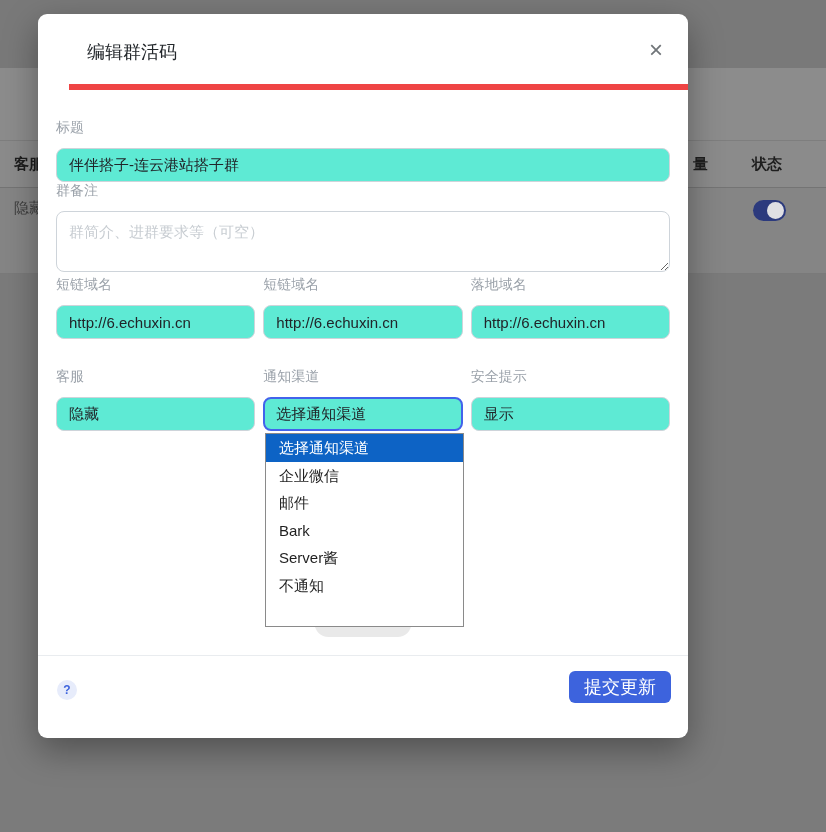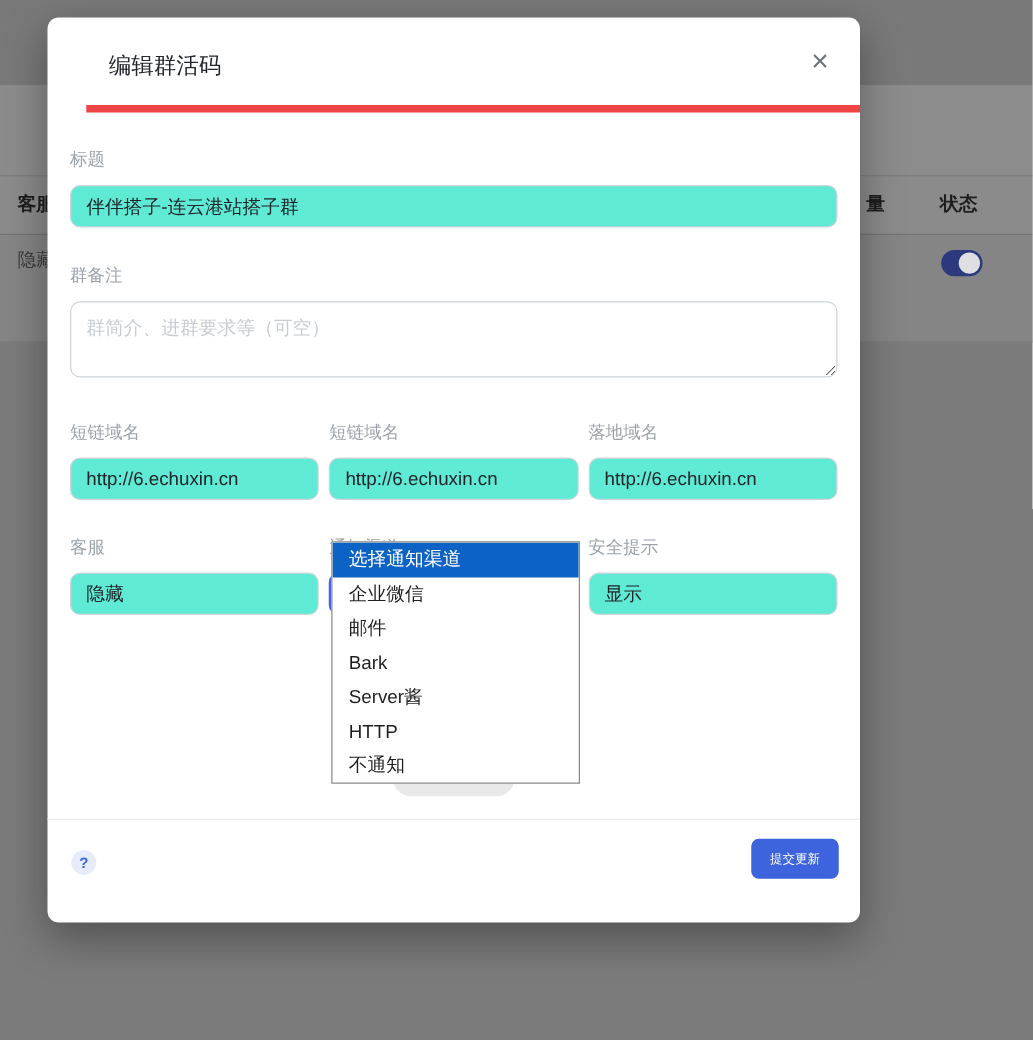--- a/index.html
+++ b/index.html
@@ -33,21 +33,21 @@
     box-sizing:border-box;width:100%;height:34px;padding:0 12px;
     border:1px solid #ced4da;border-radius:8px;font-size:15px;color:#212529;
     font-family:"Liberation Sans","DejaVu Sans",sans-serif;background:#5eead4;outline:none;
   }
   .text-area{
     box-sizing:border-box;width:100%;height:61px;padding:11px 12px;resize:vertical;
     border:1px solid #ced4da;border-radius:8px;font-size:15px;color:#212529;
     font-family:"Liberation Sans","DejaVu Sans",sans-serif;outline:none;
   }
   .text-area::placeholder{color:#c8cdd2;}
-  .group{margin-bottom:30px;}
+  .group{margin-bottom:0;}
   .row3{display:flex;gap:8px;margin-bottom:14px;}
   .row3.gap-lg{margin-top:29px;}
   .col{flex:1;min-width:0;}
   .select-focused{border:2px solid #4263eb;height:34px;padding:0 11px;}
   
   .dropdown{
     position:absolute;left:227px;top:419px;width:199px;height:194px;z-index:10;
     background:#ffffff;border:1px solid #8a8a8a;box-sizing:border-box;overflow:hidden;
   }
   .dropdown .option{height:27.5px;line-height:27.5px;padding-left:13px;font-size:15px;color:#1f1f1f;cursor:default;}
@@ -59,21 +59,21 @@
   .modal-footer{
     position:absolute;left:0;bottom:0;width:100%;height:83px;border-top:1px solid #e9ecef;
     box-sizing:border-box;padding:15px 17px 0 19px;display:flex;justify-content:space-between;align-items:flex-start;
   }
   .help-badge{
     margin-top:9px;width:20px;height:20px;border-radius:50%;background:#e7ecfb;color:#3d63dd;
     font-size:12px;font-weight:700;text-align:center;line-height:20px;cursor:pointer;border:none;padding:0;
   }
   .submit-btn{
     height:32px;padding:0 15px;background:#3d63dd;color:#ffffff;border:none;border-radius:6px;
-    font-size:10px;font-family:"Liberation Sans","DejaVu Sans",sans-serif;cursor:pointer;
+    font-size:18px;font-family:"Liberation Sans","DejaVu Sans",sans-serif;cursor:pointer;
   }
 </style>
 </head>
 <body>
 
 <div class="bg-band-top"></div>
 <div class="bg-band-sub"></div>
 
 <div class="bg-table-header">
   <span class="th th-kf">客服</span>
@@ -140,21 +140,20 @@
   </div>
 
   <div class="ghost-pill"></div>
 
   <div class="dropdown">
     <div class="option selected">选择通知渠道</div>
     <div class="option">企业微信</div>
     <div class="option">邮件</div>
     <div class="option">Bark</div>
     <div class="option">Server酱</div>
-    <div class="option">HTTP</div>
     <div class="option">不通知</div>
   </div>
 
   <div class="modal-footer">
     <button class="help-badge">?</button>
     <button class="submit-btn">提交更新</button>
   </div>
 
 </div>
 

